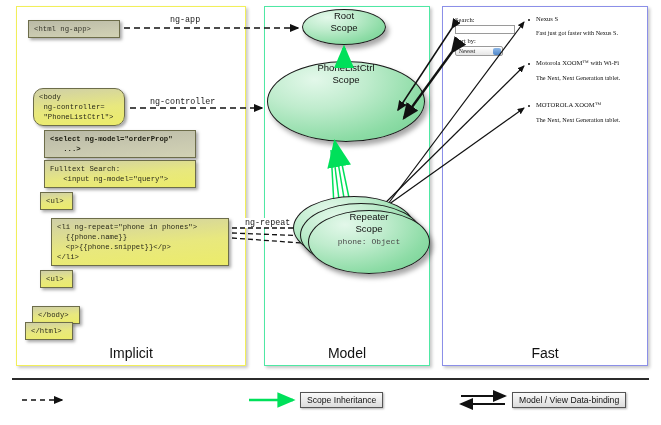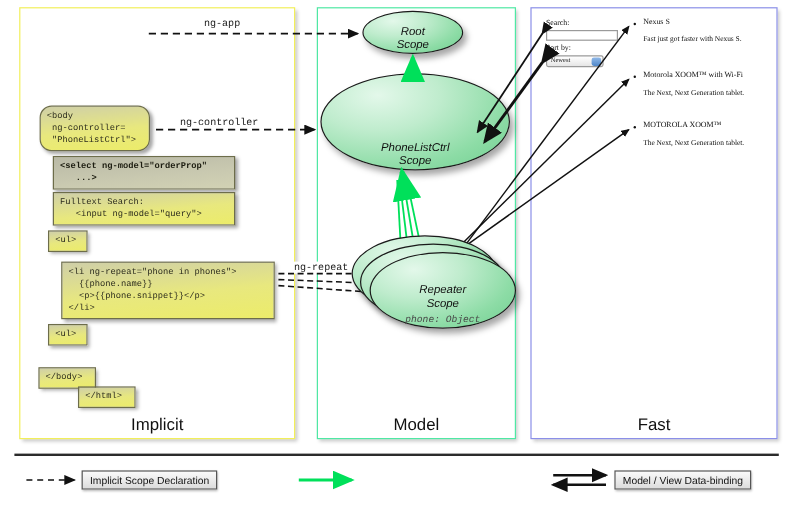--- a/index.html
+++ b/index.html
@@ -57,23 +57,22 @@
   
   .ellipse {
     position: absolute;
     border-radius: 50%;
     border: 1.4px solid #1a1a1a;
     background: radial-gradient(ellipse at 30% 22%, #e3f8ea 0%, #bfeccd 34%, #8ddca6 70%, #6fce8f 100%);
     box-shadow: 3px 4px 5px rgba(0,0,0,0.35);
     display: flex;
     flex-direction: column;
     align-items: center;
-    justify-content: flex-end;
+    justify-content: flex-start;
     text-align: center;
-    font-style: italic;
   }
   .ell-title {
     font-family: "Liberation Sans", sans-serif;
     font-size: 9.5px;
     color: #101010;
     line-height: 1.22;
   }
   .ell-props {
     margin-top: 3px;
     font-family: "Liberation Mono", monospace;
@@ -180,20 +179,21 @@
   <div class="panel" id="panel-template">
     <div class="panel-label">Implicit</div>
   </div>
   <div class="panel" id="panel-model">
     <div class="panel-label">Model</div>
   </div>
   <div class="panel" id="panel-view">
     <div class="panel-label">Fast</div>
   </div>
 
+  <div class="codebox grey" style="left:28px;  top:20px;  width:92px;">&lt;html ng-app&gt;</div>
 
   <div class="codebox" style="left:33px; top:88px; width:92px;border-radius:10px;">&lt;body
  ng-controller=
  "PhoneListCtrl"&gt;</div>
 
   <div class="codebox grey bold" style="left:44px; top:130px; width:152px;">&lt;select ng-model="orderProp"
    ...&gt;</div>
 
   <div class="codebox" style="left:44px; top:160px; width:152px;">Fulltext Search:
    &lt;input ng-model="query"&gt;</div>
@@ -202,21 +202,21 @@
 
   <div class="codebox" style="left:51px; top:218px; width:178px;">&lt;li ng-repeat="phone in phones"&gt;
   {{phone.name}}
   &lt;p&gt;{{phone.snippet}}&lt;/p&gt;
 &lt;/li&gt;</div>
 
   <div class="codebox" style="left:40px; top:270px; width:33px;">&lt;ul&gt;</div>
 
   <div class="codebox" style="left:32px; top:306px; width:48px;">&lt;/body&gt;</div>
 
-  <div class="codebox" style="left:25px; top:322px; width:48px;margin-left:40px;">&lt;/html&gt;</div>
+  <div class="codebox" style="left:25px; top:322px; width:48px;">&lt;/html&gt;</div>
 
   <div class="ellipse" style="left:302px; top:9px; width:84px; height:36px;">
     <div class="ell-title">
       <span>Root</span><br>
       <span>Scope</span>
     </div>
   </div>
 
   <div class="ellipse" style="left:267px; top:61px; width:158px; height:81px;">
     <div class="ell-title">
@@ -310,16 +310,16 @@
       <marker id="lh-green" markerWidth="7" markerHeight="7" refX="6" refY="3" orient="auto">
         <path d="M0,0 L7,3 L0,6 z" fill="#00e05a"></path>
       </marker>
     </defs>
     <path d="M22,400 L62,400" stroke="#111" stroke-width="1.4" fill="none" stroke-dasharray="5,4" marker-end="url(#lh-black)"></path>
     <path d="M249,400 L293,400" stroke="#00e05a" stroke-width="2.6" fill="none" marker-end="url(#lh-green)"></path>
     <path d="M461,396 L505,396" stroke="#111" stroke-width="2" fill="none" marker-end="url(#lh-black)"></path>
     <path d="M505,404 L461,404" stroke="#111" stroke-width="2" fill="none" marker-end="url(#lh-black)"></path>
   </svg>
 
-  <div class="legend-box" style="position:absolute; left:68px; top:392px;">Implicit Scope Declaration</div>
+  <div class="legend-box" style="position:absolute; left:300px; top:392px;">Scope Inheritance</div>
   <div class="legend-box" style="position:absolute; left:512px; top:392px;">Model / View Data-binding</div>
 
 </div>
 
 </body></html>

